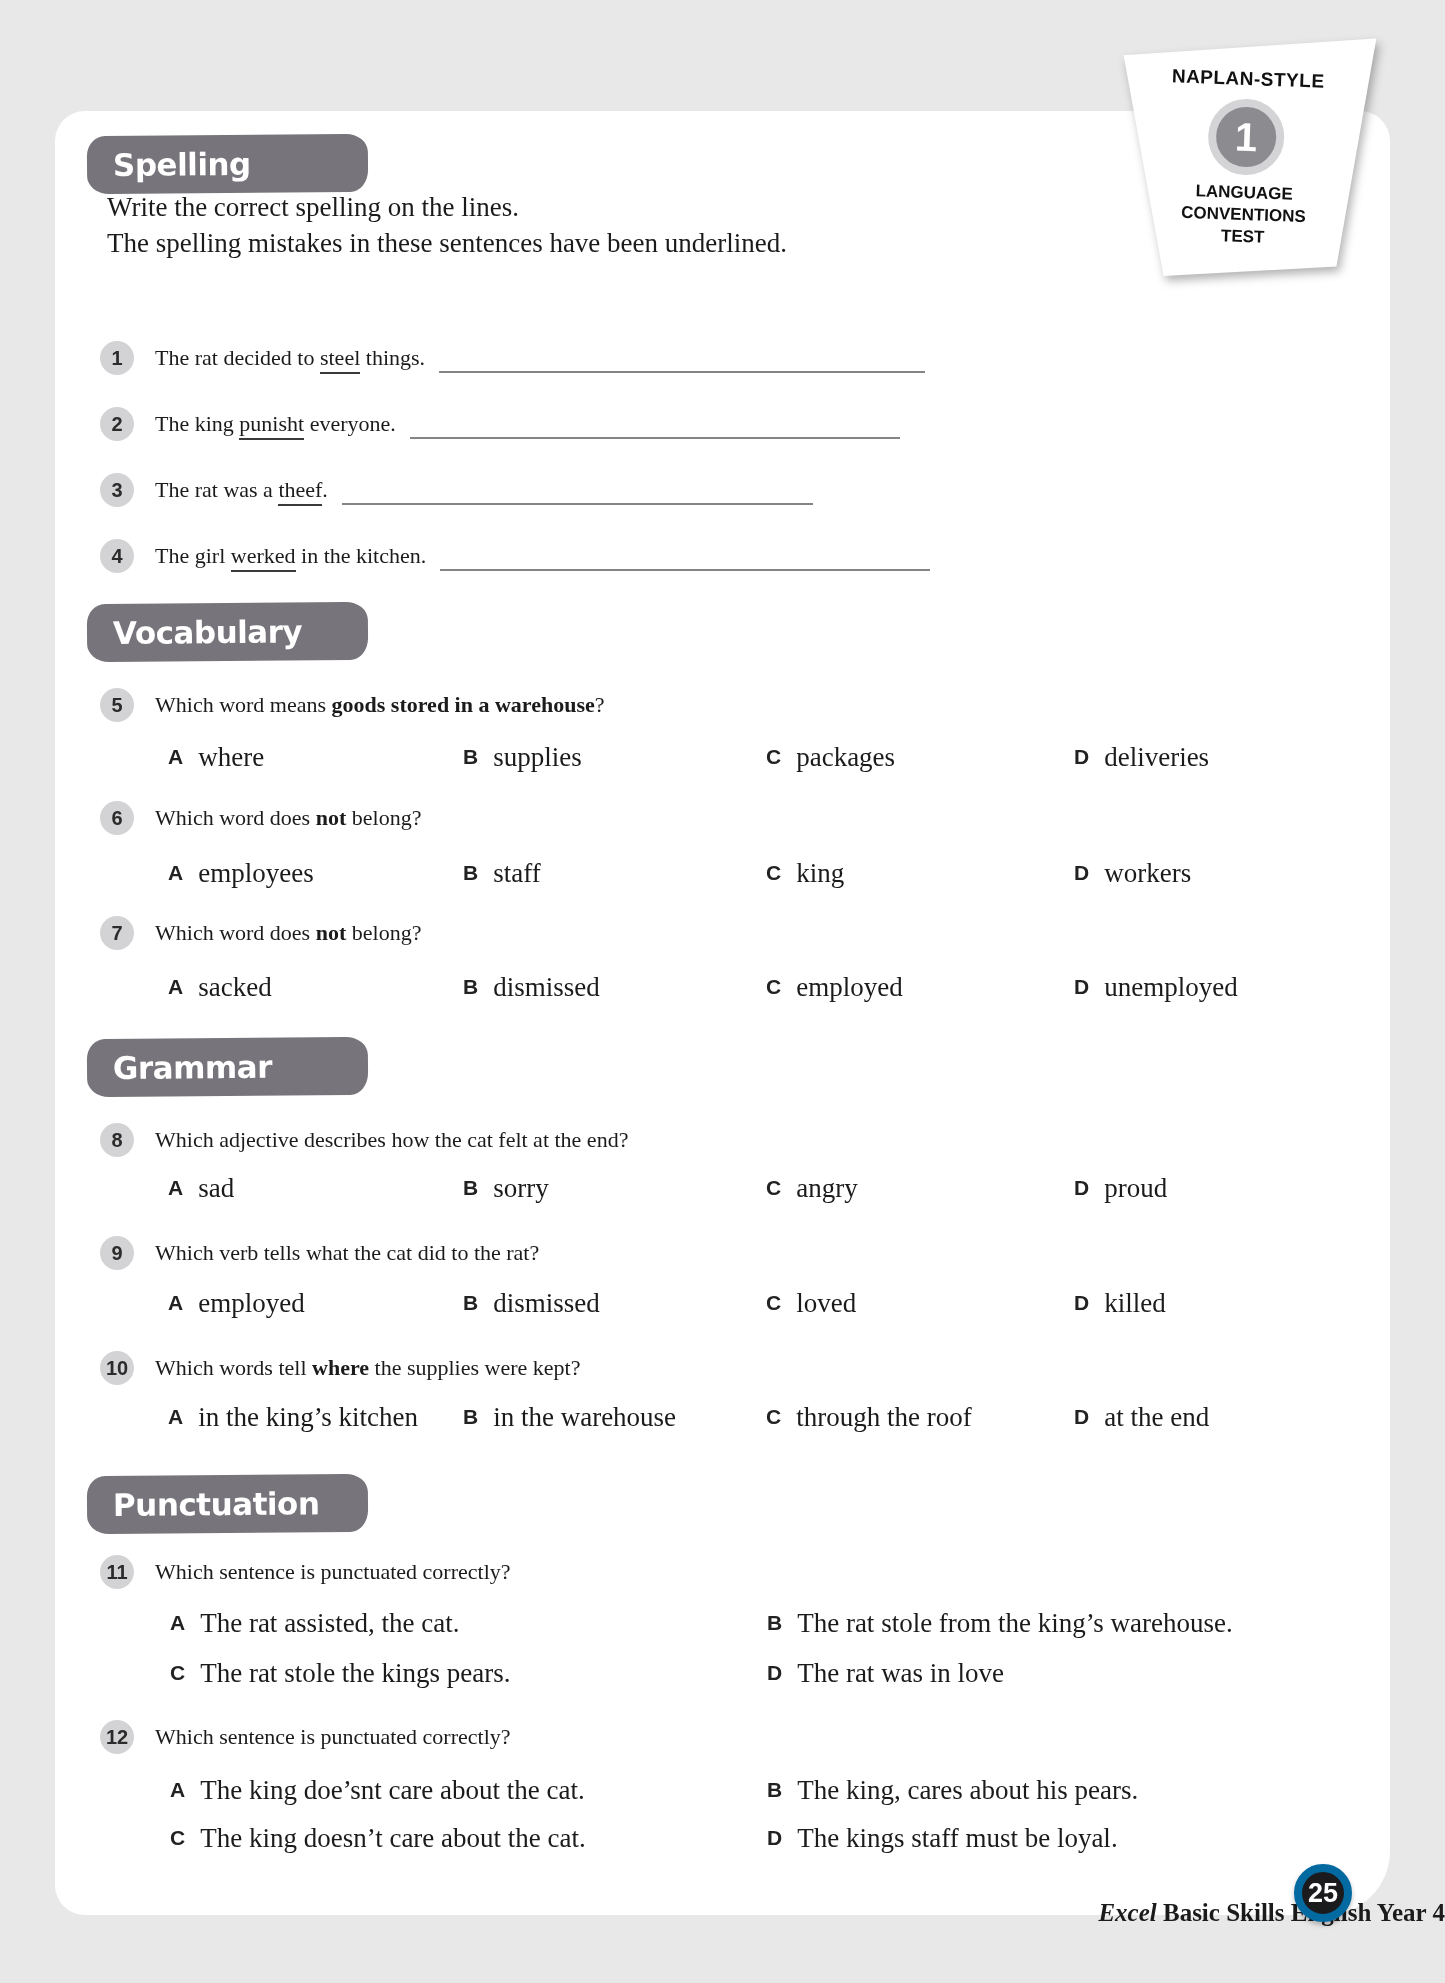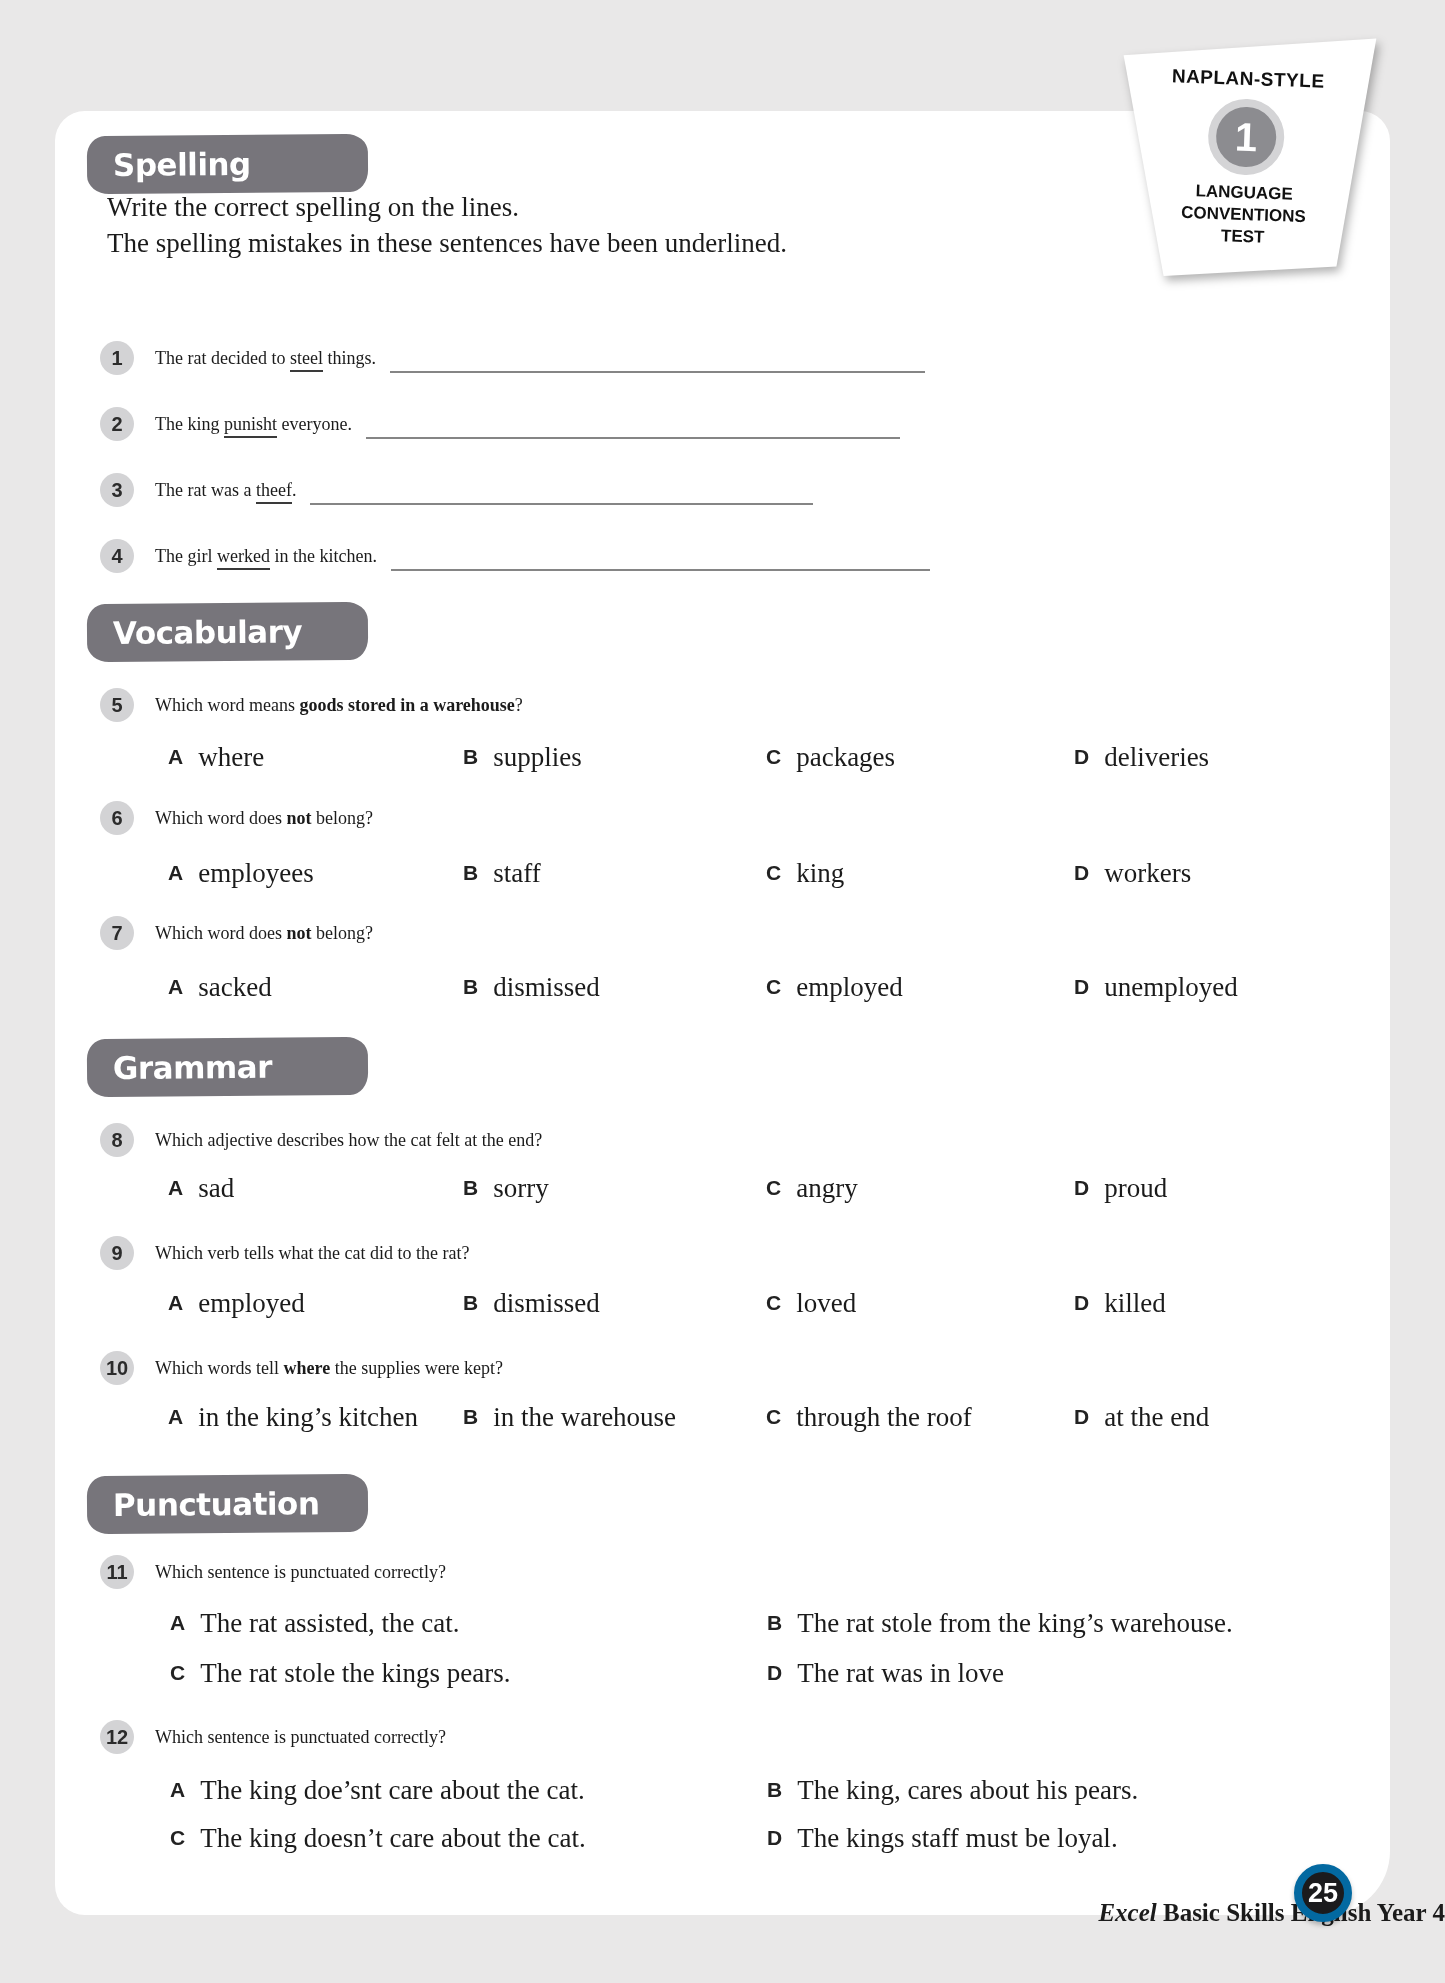--- a/index.html
+++ b/index.html
@@ -16,21 +16,21 @@
          font:700 31px "DejaVu Sans",sans-serif; letter-spacing:-0.5px;
          transform:rotate(-0.5deg); }
 
   .intro { position:absolute; left:52px; top:78px; font-size:27px; color:#1b1b1b; line-height:36px; }
 
   
   .srow { position:absolute; left:45px; right:38px; height:40px; display:flex; align-items:center; }
   .qbadge { width:34px; height:34px; border-radius:50%; background:#d3d3d5; color:#2b2b2b;
             font:700 20px "Liberation Sans",sans-serif; display:flex; align-items:center;
             justify-content:center; margin-right:21px; flex:none; }
-  .qtext { font-size:18px; color:#1b1b1b; white-space:nowrap; }
+  .qtext { font-size:22px; color:#1b1b1b; white-space:nowrap; }
   .qtext b { font-weight:700; }
   .u { border-bottom:2.5px solid #3a3a3a; padding-bottom:2px; }
   .blank { flex:1; border-bottom:2px solid #858585; height:30px; margin-left:14px; }
   .b1 { margin-right:427px; } .b2 { margin-right:452px; }
   .b3 { margin-right:539px; } .b4 { margin-right:422px; }
 
   
   .qrow { position:absolute; left:45px; height:40px; display:flex; align-items:center; }
   .orow { position:absolute; left:0; width:100%; height:40px; }
   .opt  { position:absolute; top:0; height:40px; display:flex; align-items:center; gap:15px; }

